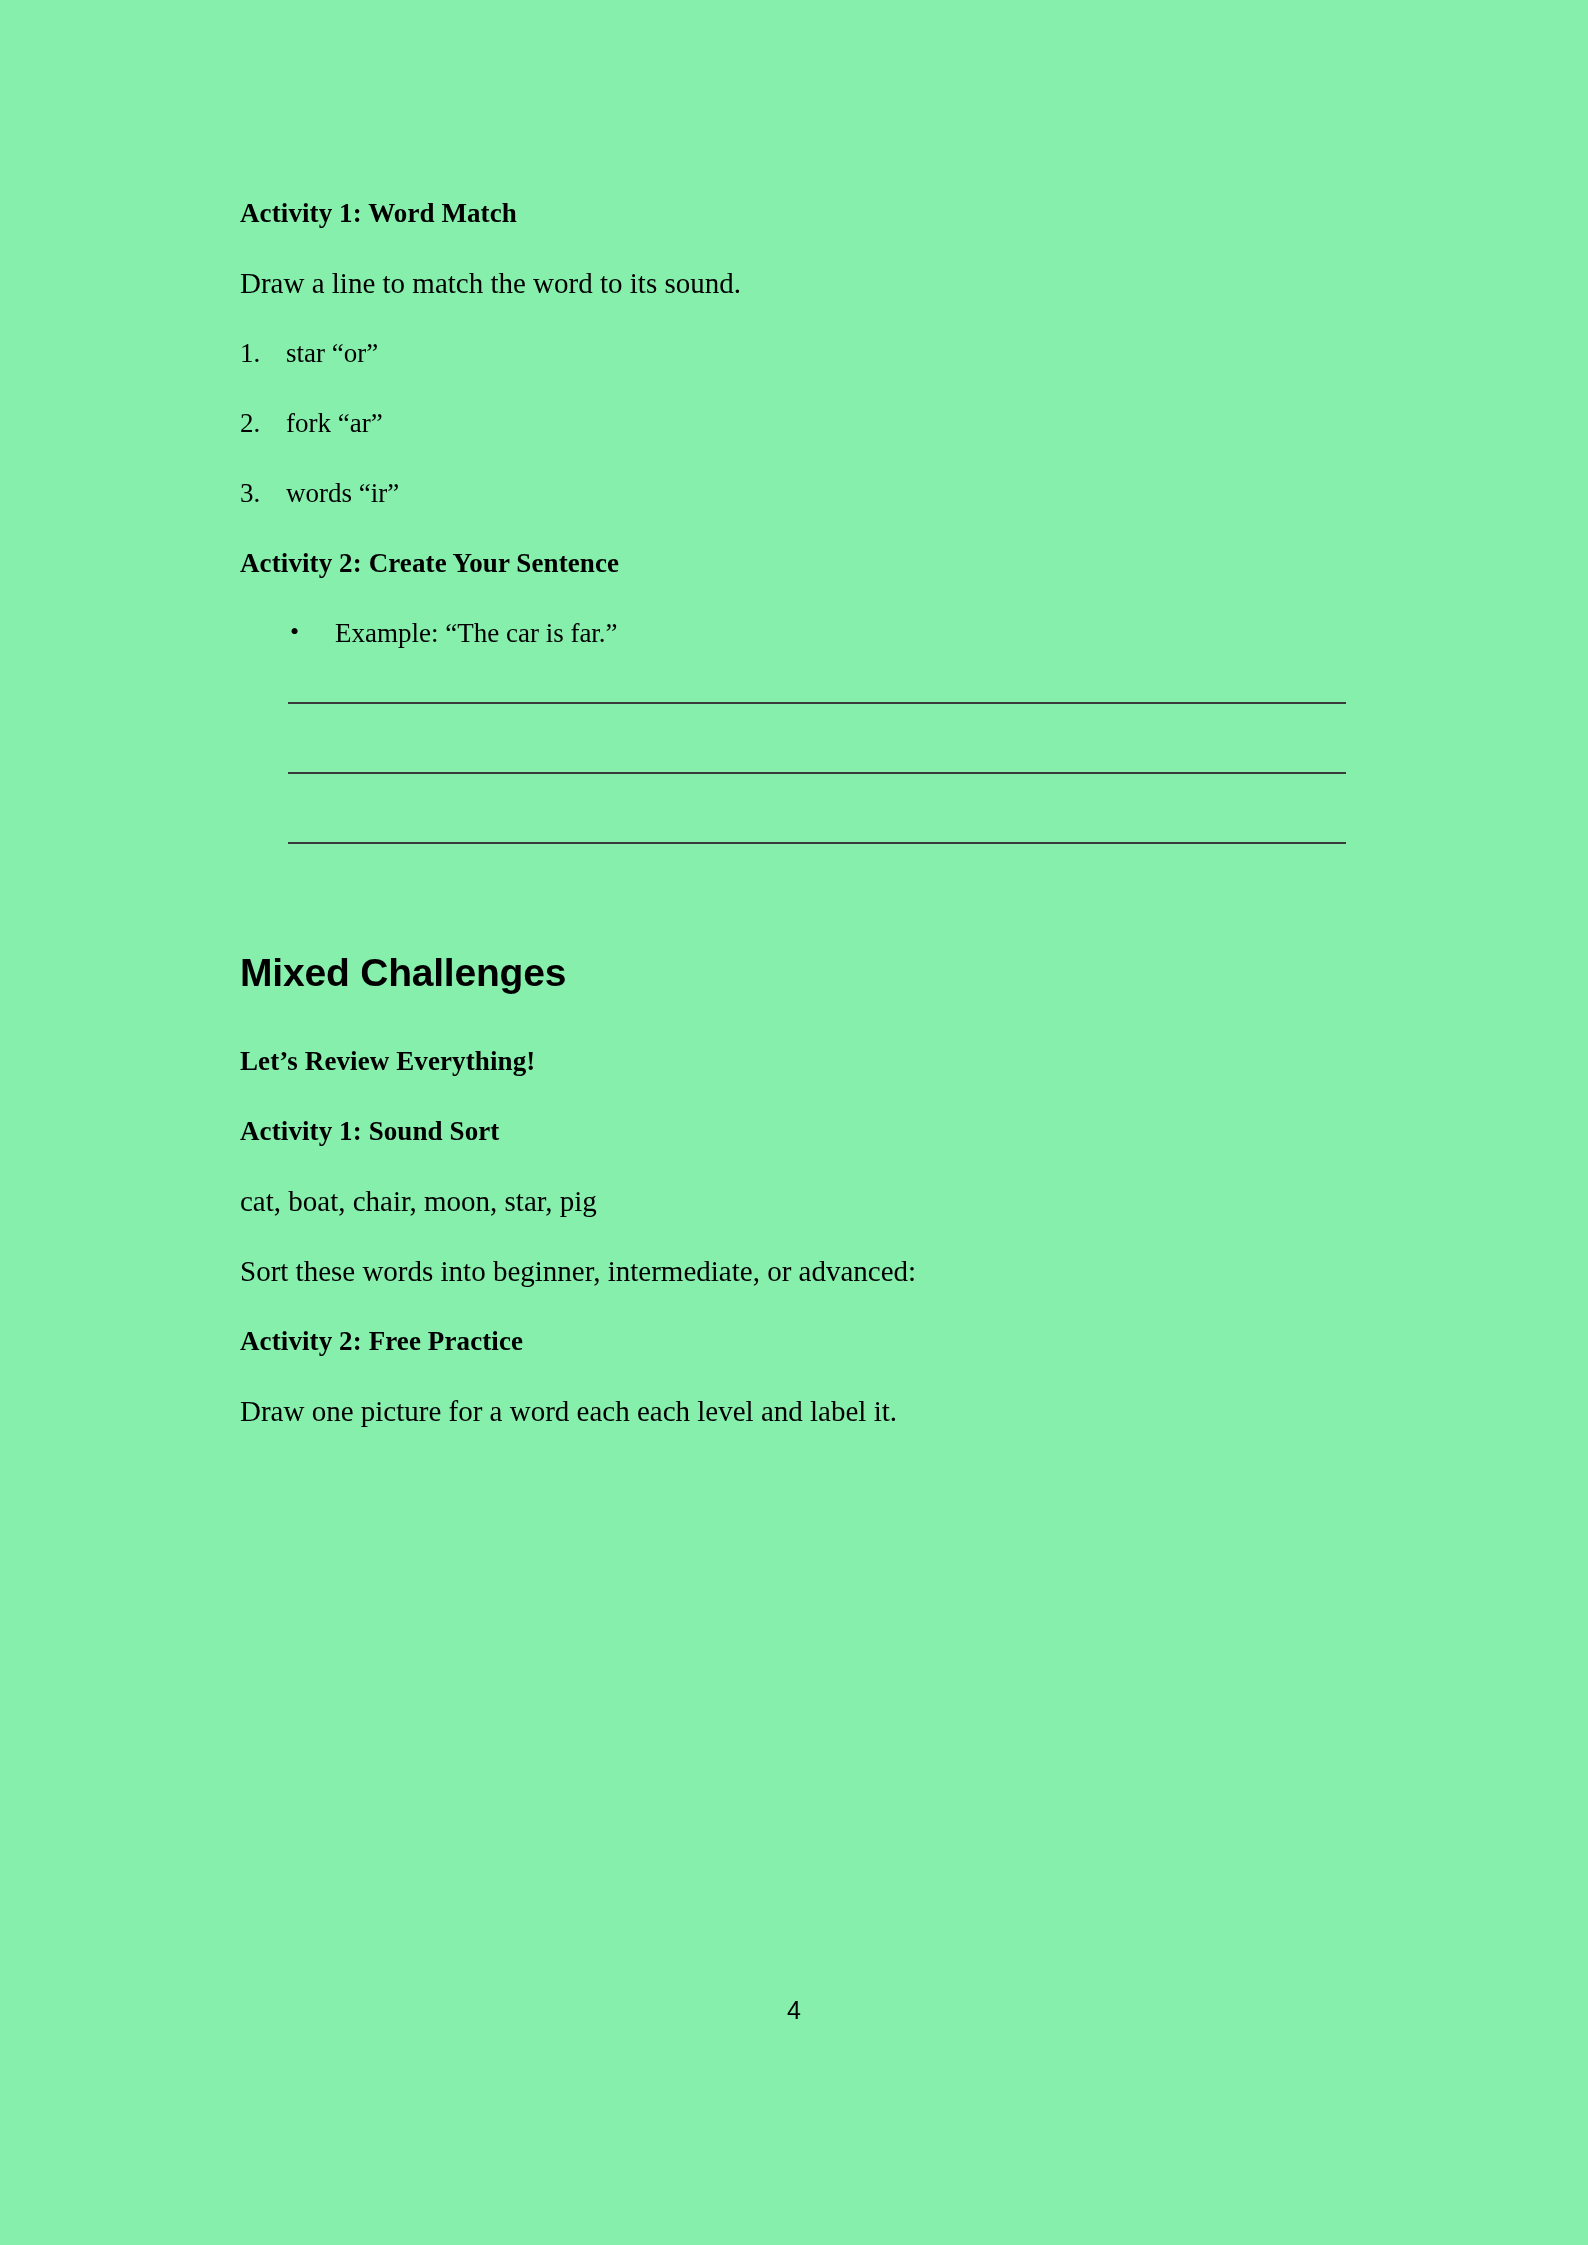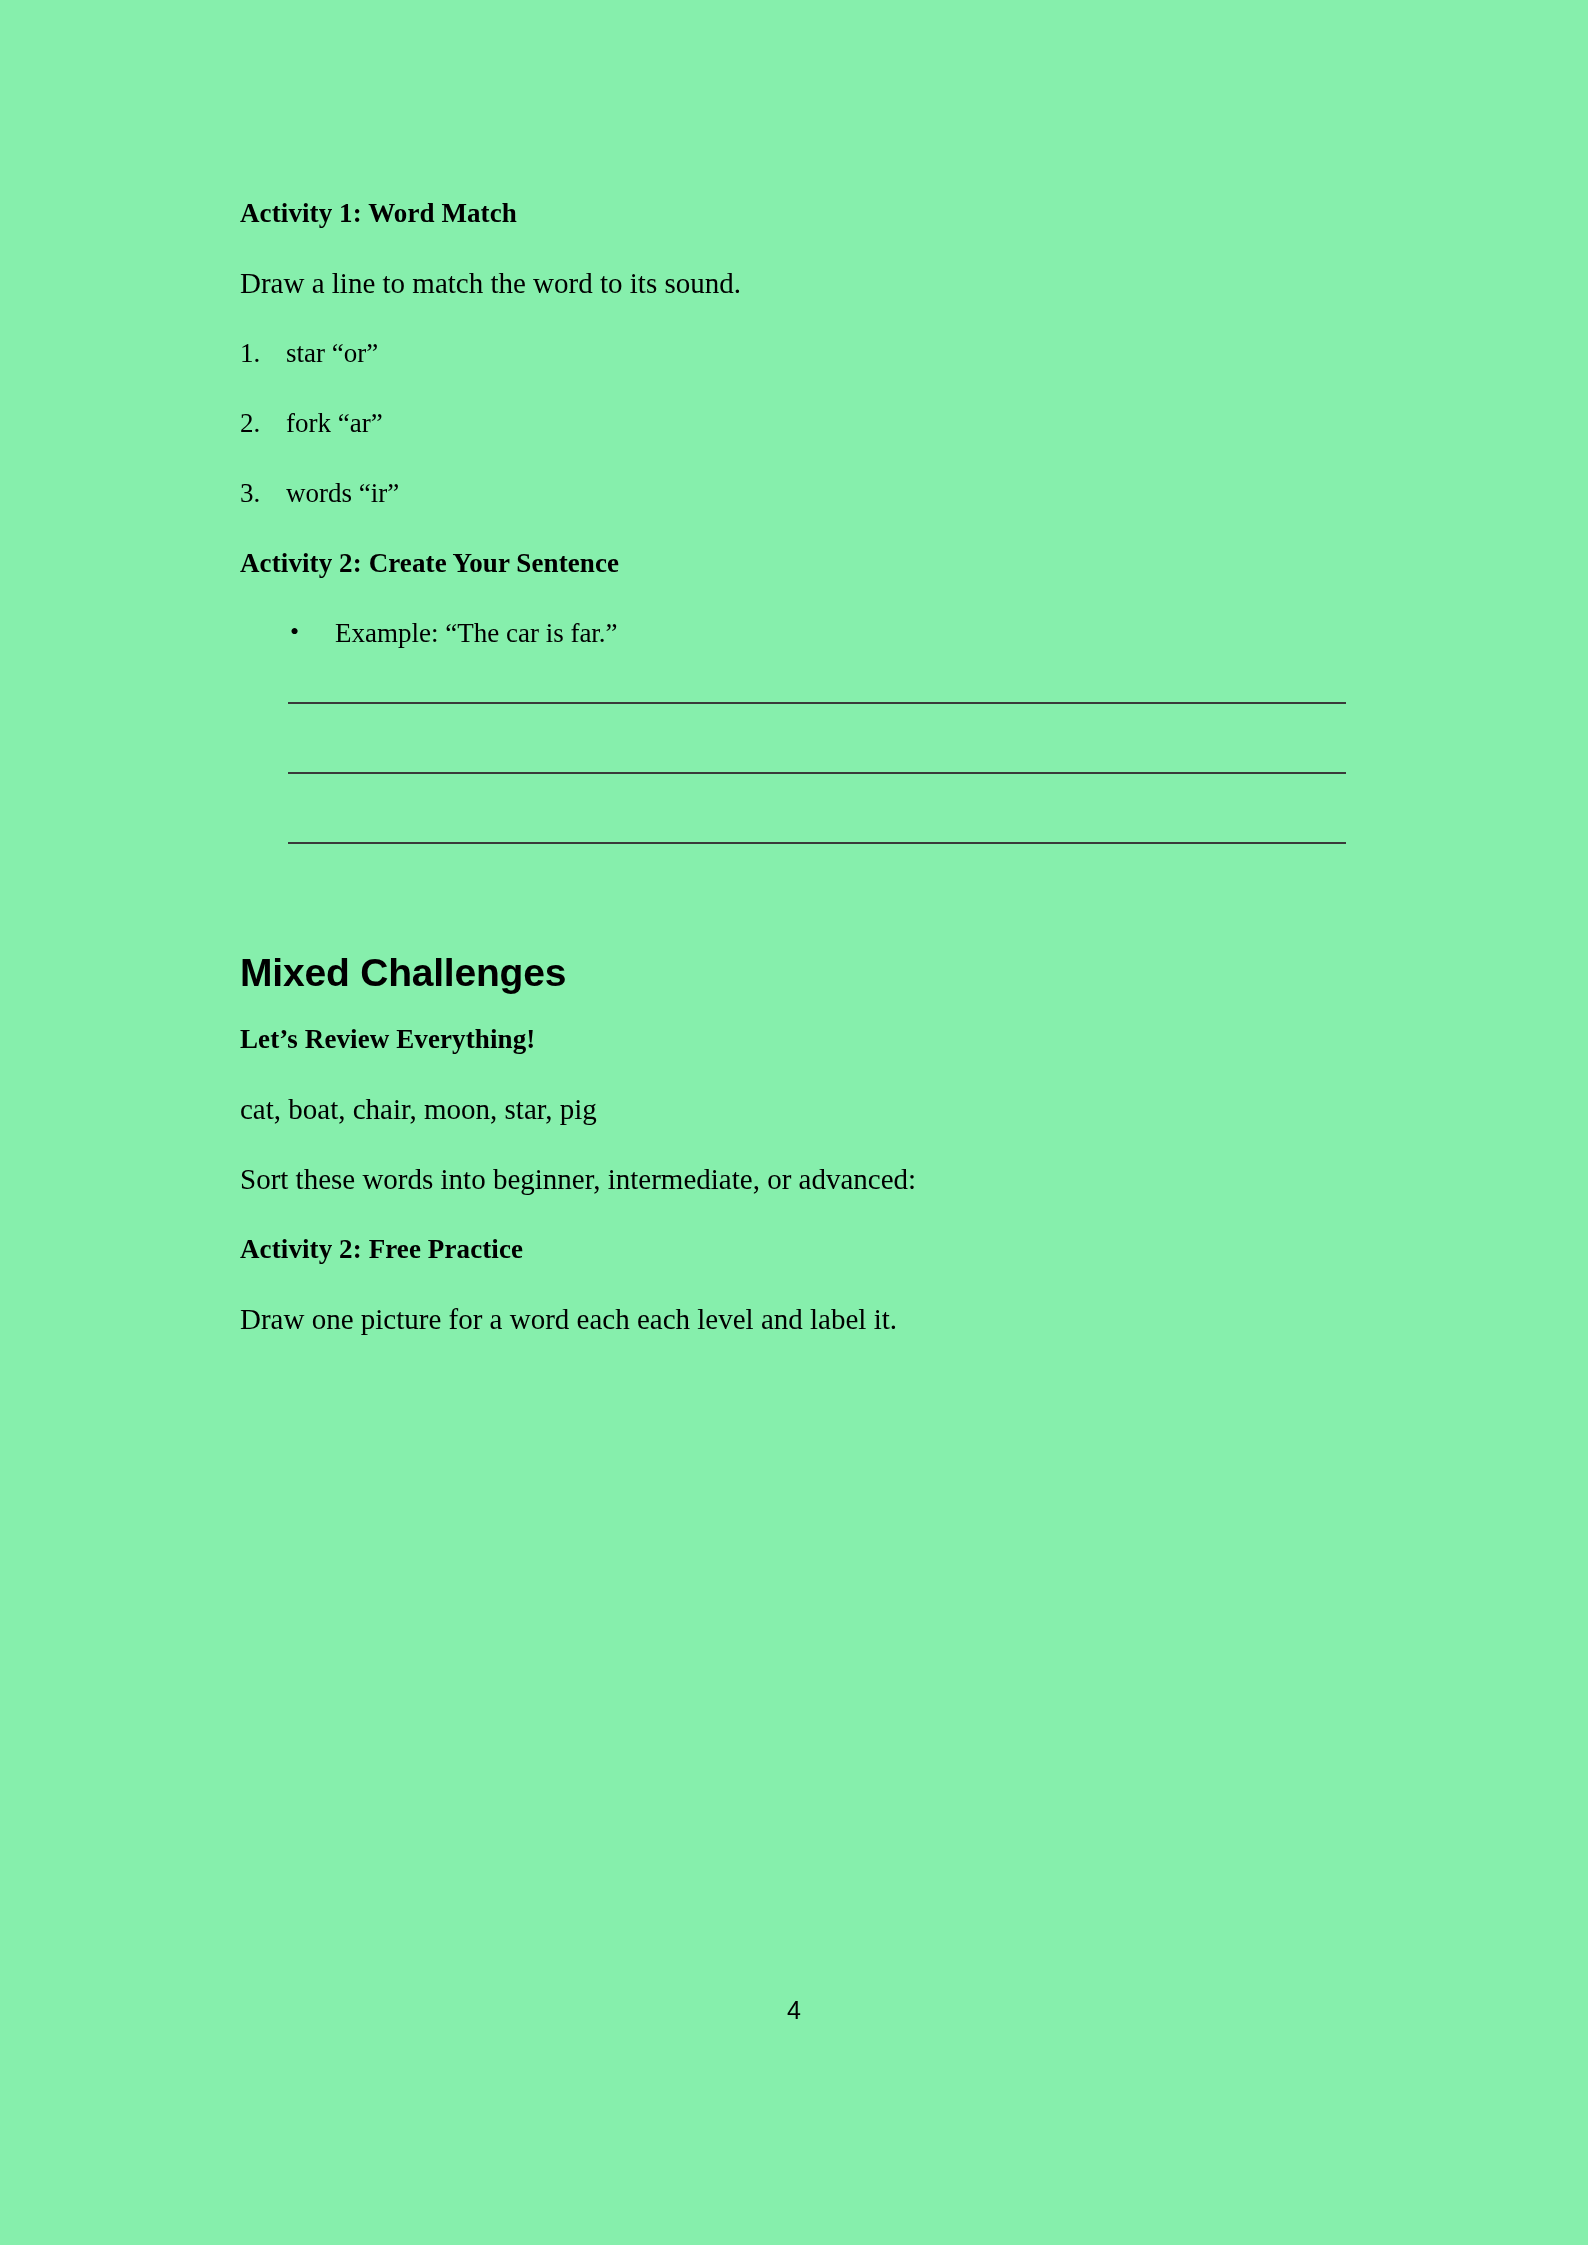--- a/index.html
+++ b/index.html
@@ -101,21 +101,21 @@
     margin-bottom: 68px;
   }
   .rule-line:last-child { margin-bottom: 0; }
 
   
   .h-main {
     font-family: "Liberation Sans", "DejaVu Sans", sans-serif;
     font-weight: bold;
     font-size: 39px;
     line-height: 46px;
-    margin: 0 0 26px 0;
+    margin: 0 0 48px 0;
     letter-spacing: -0.2px;
   }
 
   .gap-before-main {
     height: 106px;
   }
 
   
   .page-number {
     position: absolute;
@@ -170,20 +170,21 @@
       <div class="rule-line"></div>
       <div class="rule-line"></div>
     </div>
 
     <div class="gap-before-main"></div>
 
     <h1 class="h-main">Mixed Challenges</h1>
 
     <h3 class="h-sub">Let’s Review Everything!</h3>
 
+    <h3 class="h-sub">Activity 1: Sound Sort</h3>
 
     <p class="body-text">cat, boat, chair, moon, star, pig</p>
 
     <p class="body-text">Sort these words into beginner, intermediate, or advanced:</p>
 
     <h3 class="h-sub">Activity 2: Free Practice</h3>
 
     <p class="body-text">Draw one picture for a word each each level and label it.</p>
 
   </div>

